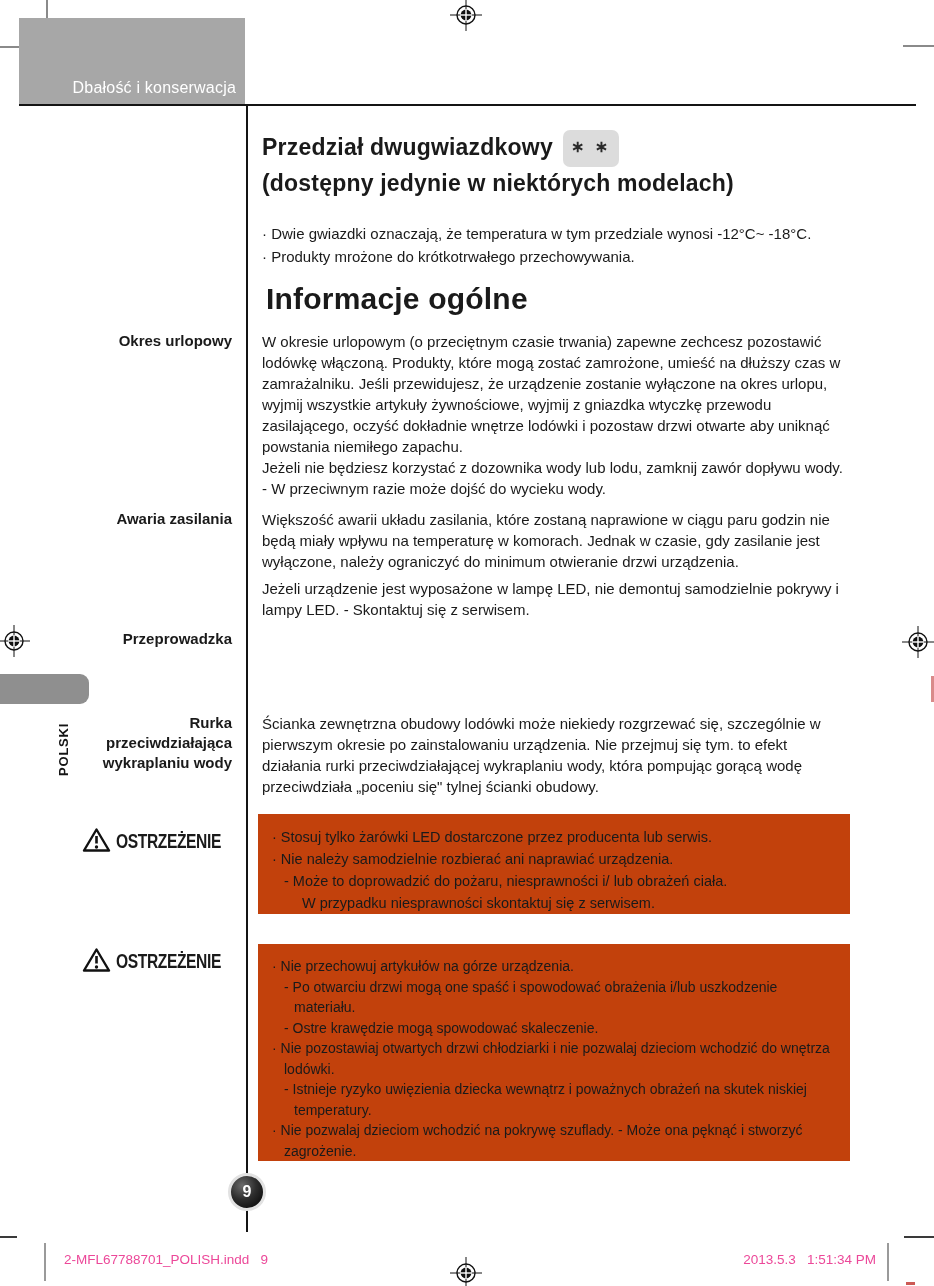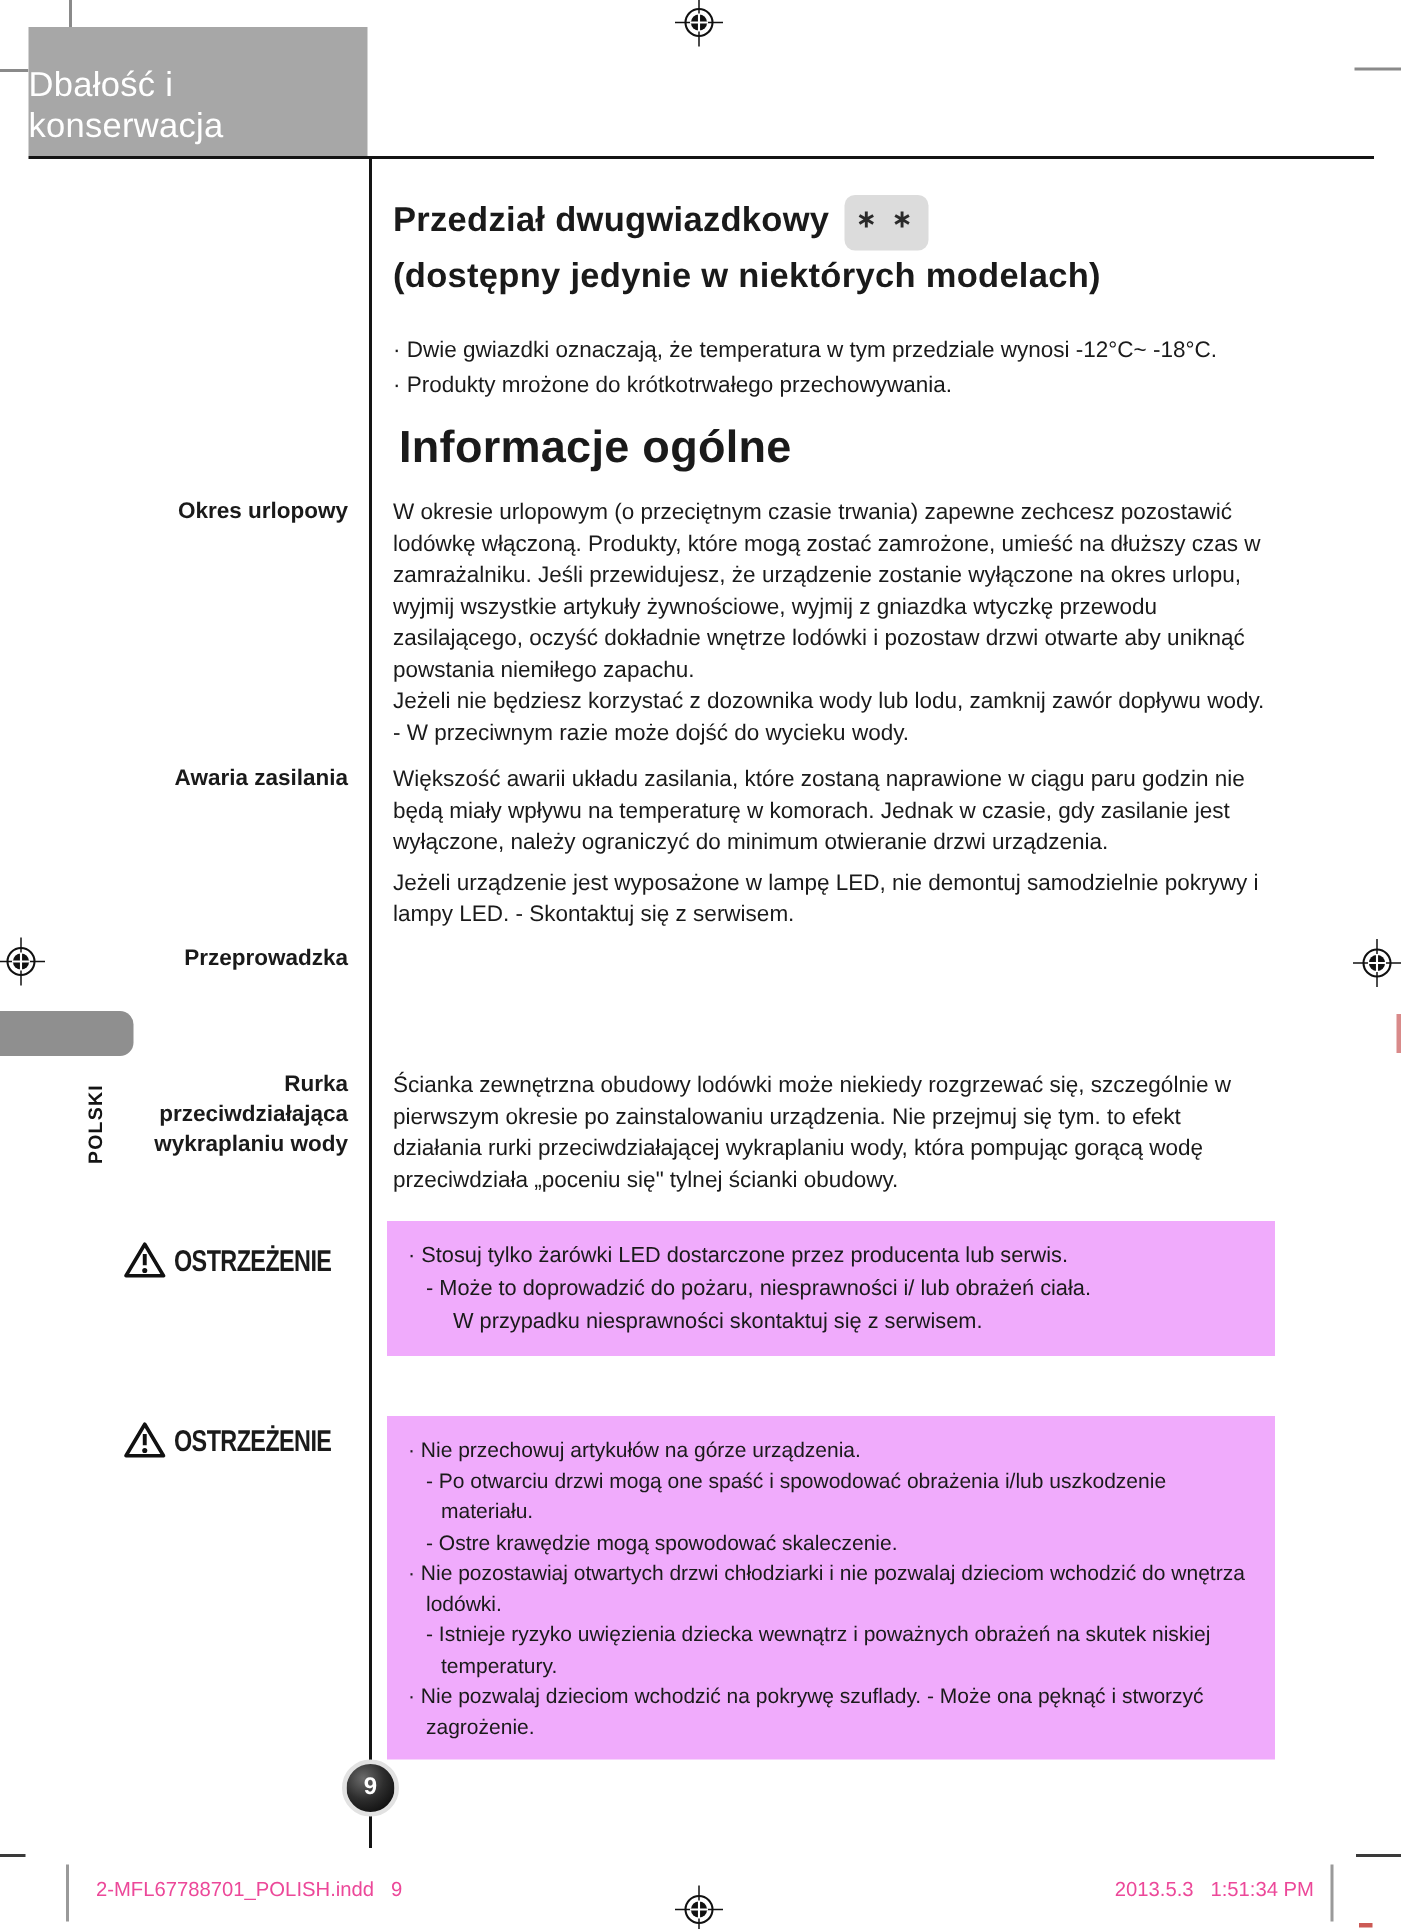--- a/index.html
+++ b/index.html
@@ -10,21 +10,21 @@
     -webkit-font-smoothing:antialiased;
   }
   .abs { position:absolute; }
 
   
   .header-tab {
     left:19px; top:18px; width:226px; height:86px; background:#a7a7a7;
     display:flex; align-items:flex-end; justify-content:flex-end;
     padding:0 9px 7px 0;
   }
-  .header-tab span { color:#ffffff; font-size:23px; letter-spacing:0.2px; }
+  .header-tab span { color:#ffffff; font-size:16px; letter-spacing:0.2px;text-align:right; }
   .rule-h { left:19px; top:104px; width:897px; height:2px; background:#141414; }
   .rule-v { left:246px; top:106px; width:2px; height:1126px; background:#141414; }
 
   
   .regmark { width:34px; height:34px; }
 
   
   .crop { background:#8a8a8a; }
   .crop.white { background:#ffffff; }
   .crop.dark { background:#3a3a3a; }
@@ -59,21 +59,21 @@
 
   
   .warn-label { display:flex; align-items:flex-end; left:82px; width:164px; }
   .warn-word {
     display:inline-block; font-weight:bold; font-size:20px; letter-spacing:-0.5px;
     transform:scaleX(0.78); transform-origin:left center; white-space:nowrap;
   }
   .wl-1 { top:827px; }
   .wl-2 { top:947px; }
   .warn-box {
-    left:258px; width:592px; background:#f0abfc; padding:12px 14px 12px 14px;
+    left:258px; width:592px; background:#c2410c; padding:12px 14px 0 14px;
   }
   .wb-1 { top:814px; font-size:14.5px; line-height:22px; }
   .wb-2 { top:944px; font-size:14px;  line-height:20.5px; }
   .wline   { padding-left:12px; text-indent:-12px; }
   .wline.i1{ padding-left:22px; text-indent:-10px; }
   .wline.i2{ padding-left:30px; text-indent:0; }
 
   
   .lang-tab { left:0; top:674px; width:89px; height:30px; background:#8f8f8f; border-radius:0 9px 9px 0; }
   .lang-text {
@@ -197,20 +197,21 @@
   <svg width="29" height="26" viewBox="0 0 29 26" style="flex:none; margin-right:5px;">
     <path d="M14.5 2.5 L27 23.5 L2 23.5 Z" fill="none" stroke="#111" stroke-width="2.4" stroke-linejoin="round"></path>
     <line x1="14.5" y1="9" x2="14.5" y2="16.5" stroke="#111" stroke-width="2.6"></line>
     <circle cx="14.5" cy="20" r="1.7" fill="#111"></circle>
   </svg>
   <span class="warn-word">OSTRZEŻENIE</span>
 </div>
 
 <div class="abs warn-box wb-1">
   <div class="wline">· Stosuj tylko żarówki LED dostarczone przez producenta lub serwis.</div>
+  <div class="wline">· Nie należy samodzielnie rozbierać ani naprawiać urządzenia.</div>
   <div class="wline i1">- Może to doprowadzić do pożaru, niesprawności i/ lub obrażeń ciała.</div>
   <div class="wline i2">W przypadku niesprawności skontaktuj się z serwisem.</div>
 </div>
 
 <div class="abs warn-label wl-2">
   <svg width="29" height="26" viewBox="0 0 29 26" style="flex:none; margin-right:5px;">
     <path d="M14.5 2.5 L27 23.5 L2 23.5 Z" fill="none" stroke="#111" stroke-width="2.4" stroke-linejoin="round"></path>
     <line x1="14.5" y1="9" x2="14.5" y2="16.5" stroke="#111" stroke-width="2.6"></line>
     <circle cx="14.5" cy="20" r="1.7" fill="#111"></circle>
   </svg>

